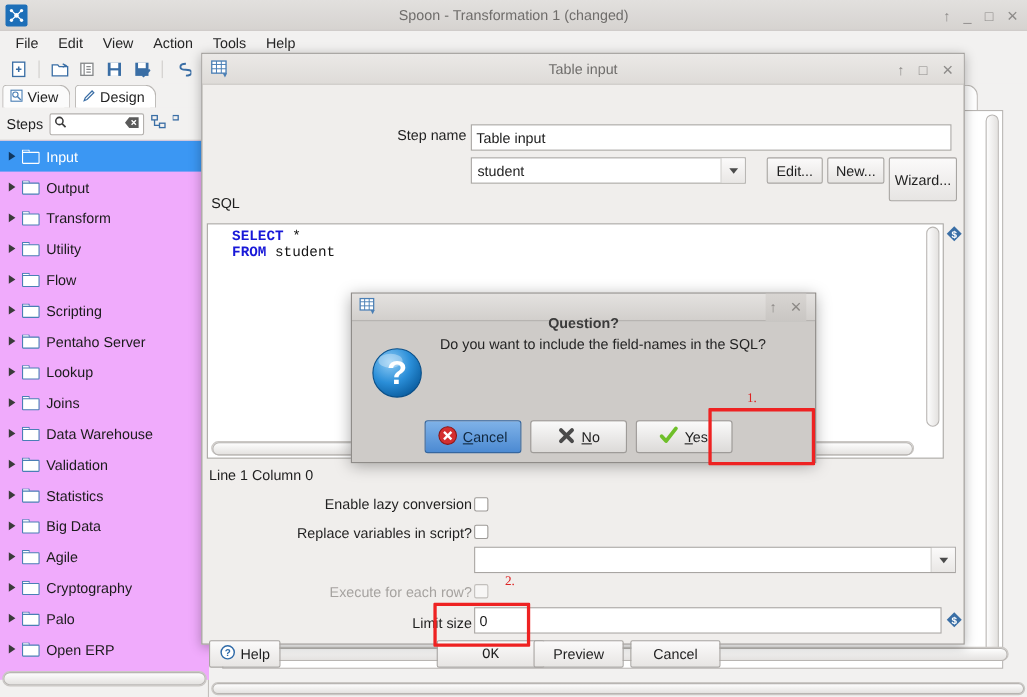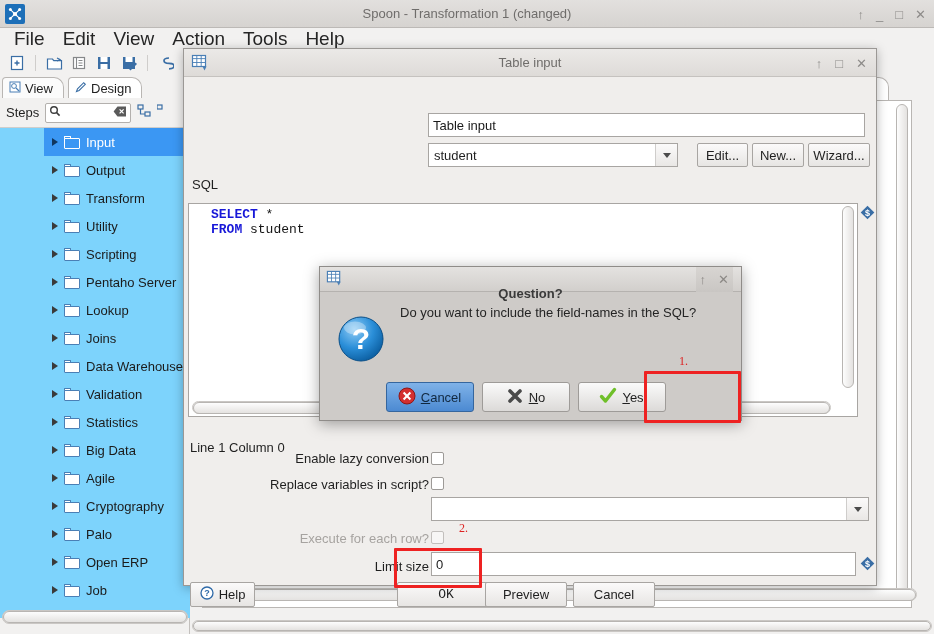--- a/index.html
+++ b/index.html
@@ -37,21 +37,21 @@
     color: #8d8b89;
   }
   .win-controls span { font-size: 13px; line-height: 1; cursor: default; }
 
   .menubar {
     position: absolute; left: 0; top: 28px; width: 934px; height: 22px;
     background: #f2f1f0;
     display: flex; align-items: center; padding-left: 6px; gap: 2px;
   }
   .menubar .mi {
-    padding: 2px 8px; font-size: 19px; color: #262626; border-radius: 2px;
+    padding: 2px 8px; font-size: 13px; color: #262626; border-radius: 2px;
   }
 
   .toolbar {
     position: absolute; left: 0; top: 50px; width: 934px; height: 26px;
     background: #f2f1f0;
     display: flex; align-items: center; padding-left: 6px; gap: 3px;
   }
   .tb-btn {
     width: 22px; height: 20px; display: flex; align-items: center; justify-content: center;
   }
@@ -86,21 +86,21 @@
   }
   .steps-label { font-size: 13px; }
   .search-box {
     width: 86px; height: 20px; background: #fff;
     border: 1px solid #b3b0ad; border-radius: 2px;
     display: flex; align-items: center; justify-content: space-between;
     padding: 0 3px;
   }
   .tree {
     position: absolute; left: 0; top: 52px; width: 190px; height: 490px;
-    background: #7dd3fc; overflow: hidden; padding-left: 44px;
+    background: #f0abfc; overflow: hidden;
   }
   .tree-row {
     height: 28px; display: flex; align-items: center; gap: 6px;
     padding-left: 8px; font-size: 13px; color: #1b1b1b;
   }
   .tree-row.sel { background: #3b97f3; color: #ffffff; }
   .arrow {
     width: 0; height: 0;
     border-left: 6px solid #3a3a3a; border-top: 4.5px solid transparent;
     border-bottom: 4.5px solid transparent;
@@ -453,20 +453,28 @@
             <i class="f-body"></i>
           </span>
           <span>Utility</span>
         </div>
         <div class="tree-row">
           <i class="arrow"></i>
           <span class="folder">
             <i class="f-tab"></i>
             <i class="f-body"></i>
           </span>
+          <span>Flow</span>
+        </div>
+        <div class="tree-row">
+          <i class="arrow"></i>
+          <span class="folder">
+            <i class="f-tab"></i>
+            <i class="f-body"></i>
+          </span>
           <span>Scripting</span>
         </div>
         <div class="tree-row">
           <i class="arrow"></i>
           <span class="folder">
             <i class="f-tab"></i>
             <i class="f-body"></i>
           </span>
           <span>Pentaho Server</span>
         </div>
@@ -601,31 +609,34 @@
       <div class="dlg-title">Table input</div>
       <div class="dlg-wc">
         <span>↑</span>
         <span>□</span>
         <span>✕</span>
       </div>
     </div>
 
     <div class="dlg-body">
 
+      <div class="frow" style="left:0;top:38px;width:240px;justify-content:flex-end;">
+        <span class="flabel">Step name</span>
+      </div>
       <input class="tinput" style="position: absolute; left: 244px; top: 36px; width: 437px; height: 24px;" value="Table input">
 
       <div class="combo" style="position:absolute;left:244px;top:66px;width:250px;height:24px;">
         <span>student</span>
         <span class="combo-arrow">
             <i class="caret-d"></i>
           </span>
       </div>
       <div class="btn" style="position:absolute;left:513px;top:66px;width:51px;height:24px;">Edit...</div>
       <div class="btn" style="position:absolute;left:568px;top:66px;width:52px;height:24px;">New...</div>
-      <div class="btn" style="position:absolute;left:624px;top:66px;width:62px;height:24px;">Wizard...</div>
+      <div class="btn" style="position:absolute;left:624px;top:66px;width:62px;height:40px;">Wizard...</div>
 
       <div class="frow" style="left:8px;top:100px;">
         <span class="flabel">SQL</span>
       </div>
 
       <div class="sqlbox" style="left:4px;top:126px;width:670px;height:214px;">
         <div class="sqltext"><span class="kw">SELECT</span><span> *</span>
 <span class="kw">FROM</span><span> student</span></div>
         <div class="sql-vscroll">
           <div class="thumb-v"></div>
@@ -636,21 +647,21 @@
           </div>
         </div>
       </div>
       <span class="vardiamond" style="left:676px;top:128px;">
         <svg width="15" height="15" viewBox="0 0 15 15">
           <path d="M7.5 0.7 L14.3 7.5 L7.5 14.3 L0.7 7.5 Z" fill="#3a6ea5"></path>
           <text x="7.5" y="11" font-size="9" fill="#ffffff" text-anchor="middle" font-family="Liberation Sans, sans-serif" font-weight="bold">$</text>
         </svg>
       </span>
 
-      <div class="frow" style="left:6px;top:347px;margin-top:16px;">
+      <div class="frow" style="left:6px;top:347px;">
         <span class="flabel">Line 1 Column 0</span>
       </div>
 
       <div class="frow" style="left:0;top:374px;width:245px;justify-content:flex-end;">
         <span class="flabel">Enable lazy conversion</span>
       </div>
       <div class="chk" style="position:absolute;left:247px;top:375px;"></div>
 
       <div class="frow" style="left:0;top:400px;width:245px;justify-content:flex-end;">
         <span class="flabel">Replace variables in script?</span>

